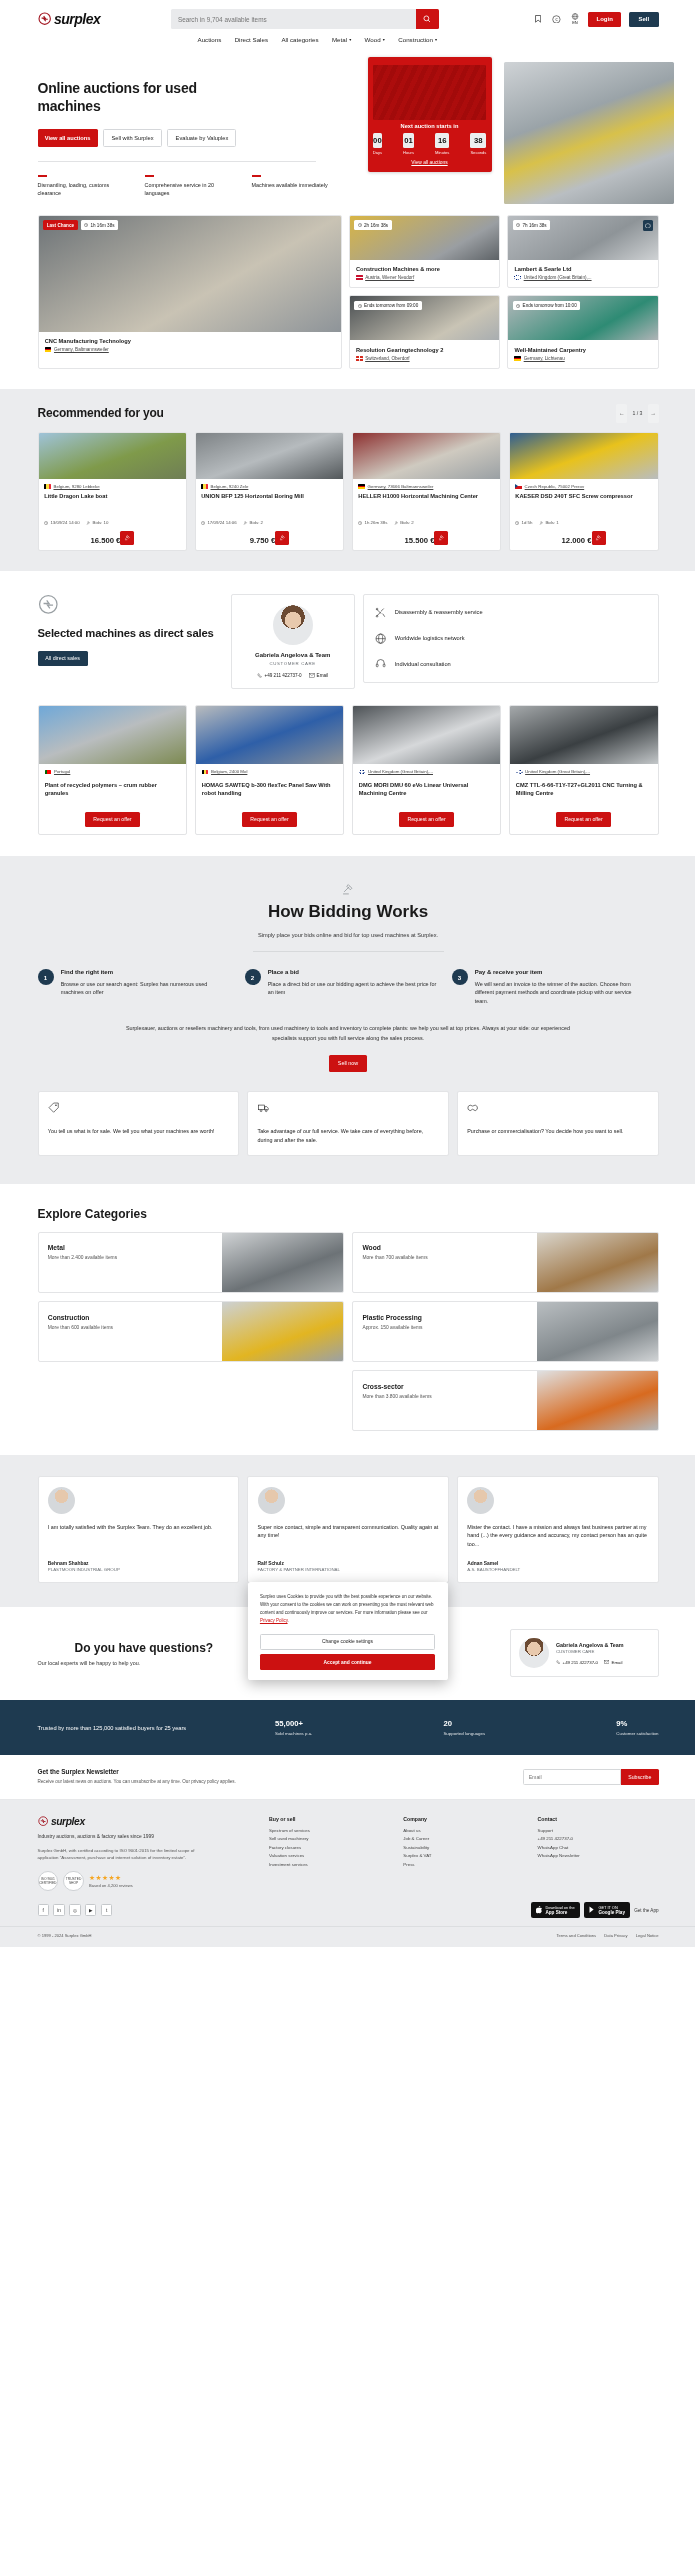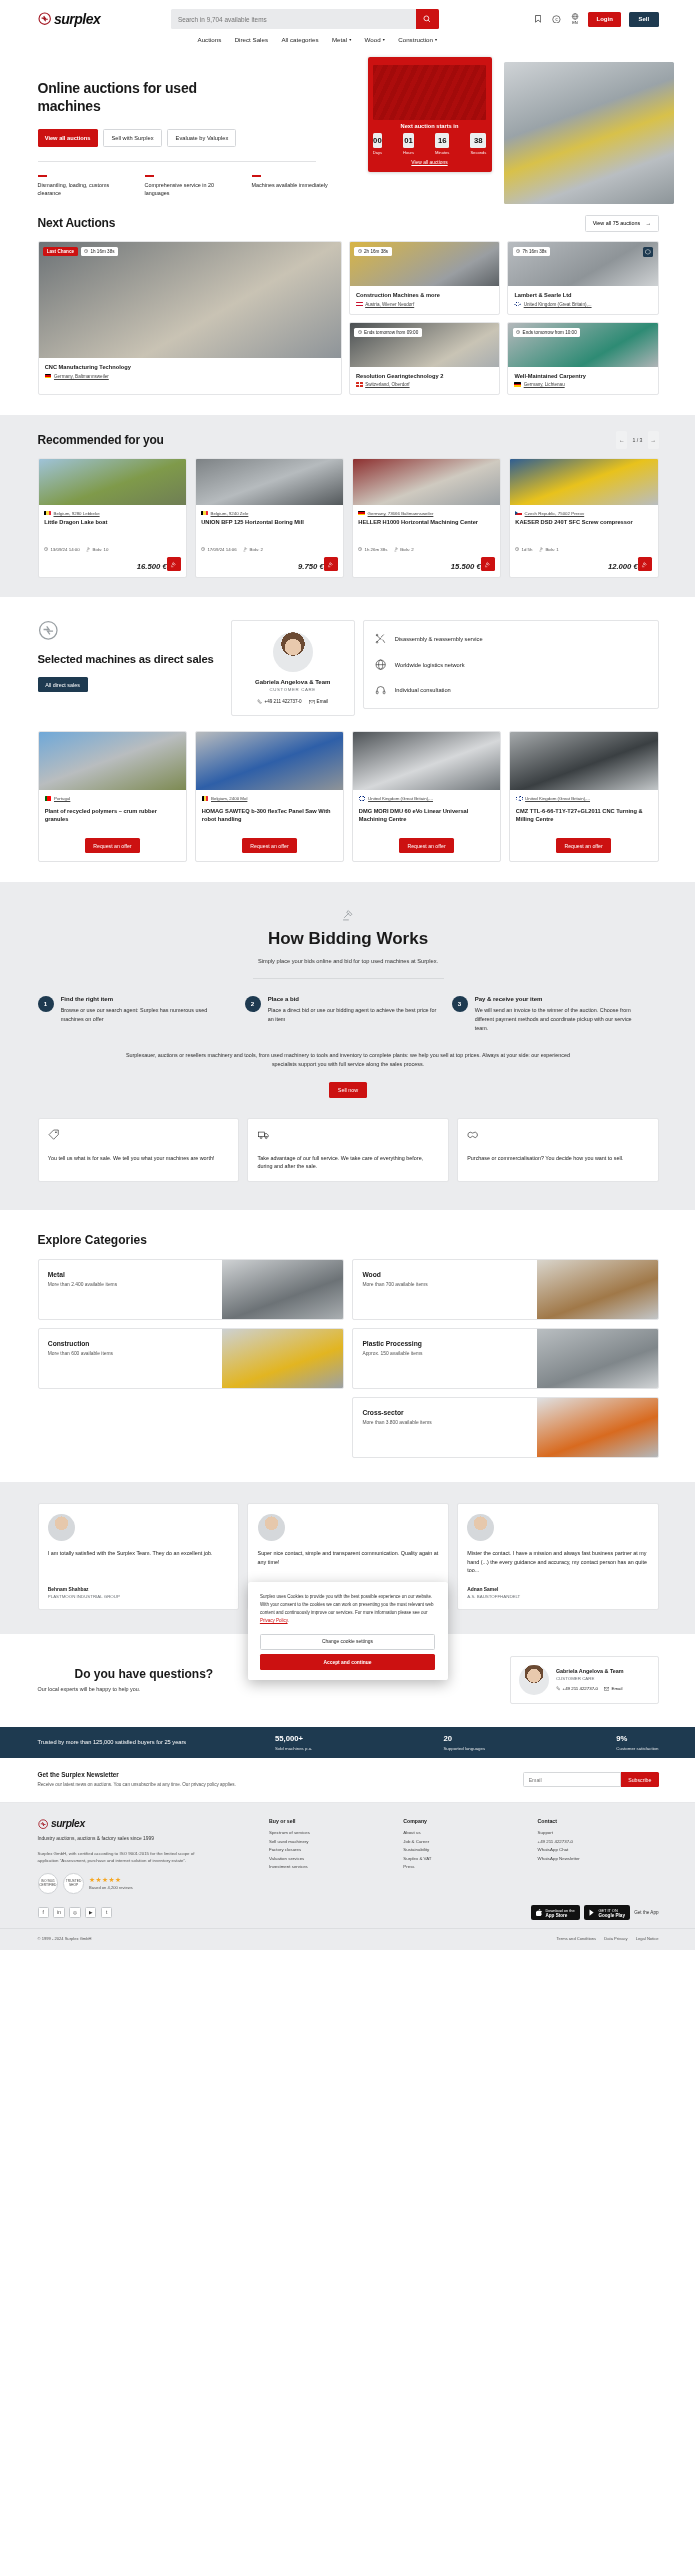--- a/index.html
+++ b/index.html
@@ -118,21 +118,21 @@
   .rec-wrap { background:#ebecee; padding: 15.5px 0 19.6px; }
   .rec-grid { display:flex; gap:7.2px; }
   .rec-card { flex:1; background:#fff; border:0.5px solid #e2e3e5; border-radius:2.1px; overflow:hidden; display:flex; flex-direction:column;}
   .rec-img { height:46px; }
   .rec-b { padding:5.2px 5.7px 5.7px; display:flex; flex-direction:column; flex:1;}
   .rec-loc { font-size:4.4px; color:#444; display:flex; align-items:center; gap:2.6px; margin-bottom:3.6px;}
   .rec-loc .t { text-decoration:underline; }
   .rec-title { font-size:5.7px; font-weight:700; line-height:1.35; min-height:15.5px;}
   .rec-meta { display:flex; gap:6.2px; font-size:4.4px; color:#555; margin-top:7.2px; padding-top:5.2px;}
   .rec-meta span { display:flex; gap:2.1px; align-items:center;}
-  .rec-foot { display:flex; align-items:flex-end; justify-content:flex-end; margin-top:5.2px;font-style:italic;}
+  .rec-foot { display:flex; align-items:flex-end; justify-content:center; margin-top:5.2px;}
   .rec-price { font-size:7.7px; font-weight:800; }
   .rec-bid { width:14px; height:14px; background:#cc1111; border:none; border-radius:1.5px; cursor:pointer; display:flex; align-items:center; justify-content:center;}
 
   
   .ds-wrap { background:#fff; padding: 23px 0 20.6px; }
   .ds-top { display:flex; gap:8.2px; align-items:flex-start;}
   .ds-left { width:185px; }
   .ds-icon { width:20.6px; height:20.6px; margin-bottom:11.3px; }
   .ds-h { font-size:11.3px; font-weight:800; line-height:1.3; letter-spacing:-0.2px;}
   .ds-btn { margin-top:10.3px; background:#1e3a50; color:#fff; font-size:5.4px; border:none; border-radius:1.5px; padding:4.6px 7.7px; cursor:pointer;}
@@ -198,21 +198,21 @@
   .q-h { font-size:12px; font-weight:800;padding-left:37px;}
   .q-s { font-size:5.4px; color:#333; margin-top:5.2px;}
   .q-card { width:149px; border:0.5px solid #e3e4e6; border-radius:2.1px; padding:8.2px; display:flex; gap:7.2px; align-items:center;}
   .q-av { width:30px; height:30px; border-radius:50%; flex:none; background:radial-gradient(circle at 50% 36%,#e8c9ad 0 28%,transparent 28%),radial-gradient(circle at 50% 28%,#6b4a33 0 36%,transparent 36%),#e6e8ea;}
   .q-n { font-size:5.4px; font-weight:700;}
   .q-r { font-size:4.4px; color:#6a6f74; margin-top:1.5px;}
   .q-acts { display:flex; gap:6.2px; margin-top:5.2px; font-size:4.4px;}
   .q-acts span{display:flex;gap:2.1px;align-items:center;}
 
   
-  .trust { background:#1e3a50; color:#fff; padding:7px 0;}
+  .trust { background:#1e3a50; color:#fff; padding:19px 0;}
   .trust-in { width:621px; margin:0 auto; display:flex; align-items:center;}
   .trust-l { font-size:5.7px; width:222px;}
   .trust-stats { display:flex; flex:1; justify-content:space-between; padding-left:15.5px;}
   .ts-n { font-size:7.7px; font-weight:800;}
   .ts-l { font-size:4.4px; opacity:.85; margin-top:2.6px;}
 
   
   .nl { background:#fff; padding:13.4px 0; border-bottom:0.5px solid #e7e8ea;}
   .nl-in { width:621px; margin:0 auto; display:flex; align-items:center; justify-content:space-between; gap:12.4px;}
   .nl-h { font-size:6.4px; font-weight:700;}
@@ -382,27 +382,20 @@
           </div>
         </div>
         <a class="cd-link">View all auctions</a>
       </div>
     </div>
   </div>
 </section>
 
 <section class="na-wrap">
   <div class="sec">
-    <div class="sec-head">
-      <h2 class="sec-title">Next Auctions</h2>
-      <button class="viewall">
-        <span>View all 75 auctions</span>
-        <span>→</span>
-      </button>
-    </div>
     <div class="na-grid">
       <div class="card na-big">
         <div class="na-img">
           <div class="chip-row">
             <span class="chip red">Last Chance</span>
             <span class="chip">
               <svg width="4.1" height="4.1" viewBox="0 0 10 10">
                   <circle cx="5" cy="5" r="4" fill="none" stroke="#333" stroke-width="1"></circle>
                   <path d="M5 2.6V5l2 1" stroke="#333" stroke-width="1" fill="none"></path>
                 </svg>

